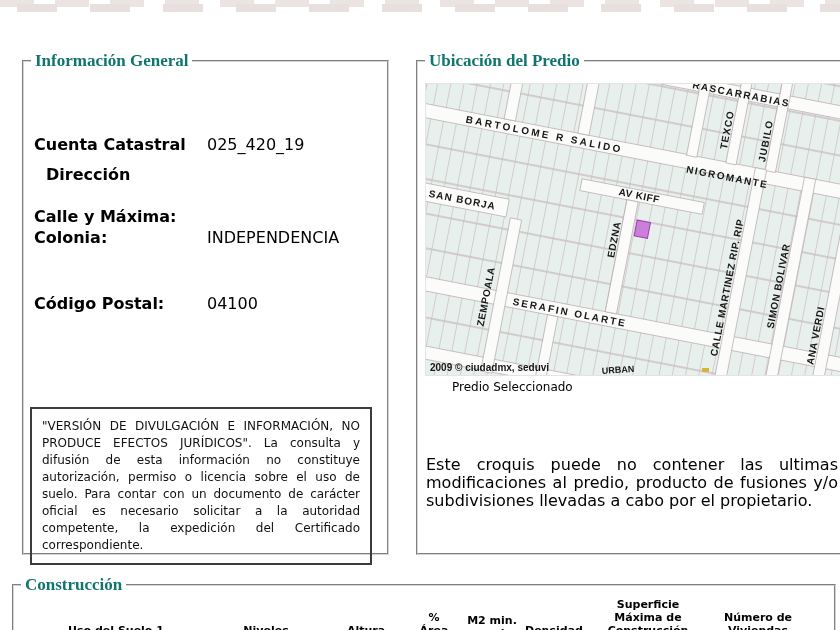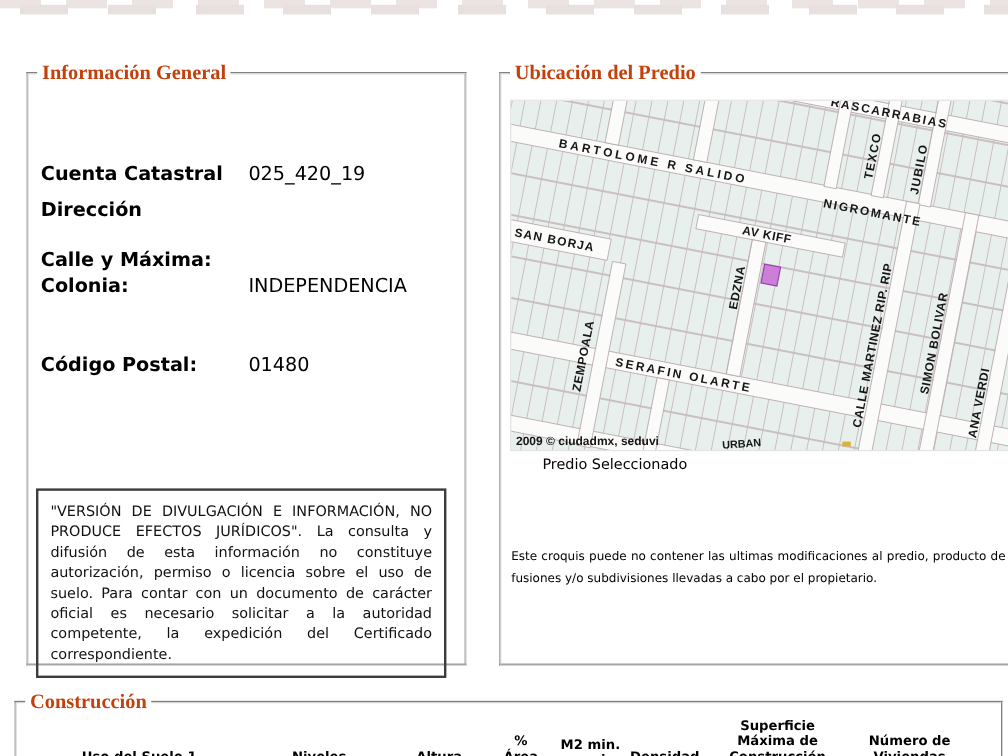--- a/index.html
+++ b/index.html
@@ -10,43 +10,43 @@
   .banner{position:absolute;top:0;left:0;width:840px;height:13px;}
   .banner .b1{position:absolute;top:0;left:0;right:0;height:7px;
     background:repeating-linear-gradient(90deg,#ece3e3 0 34px,transparent 34px 55px);}
   .banner .b2{position:absolute;top:4px;left:0;right:0;height:8px;
     background:repeating-linear-gradient(90deg,transparent 0 17px,#e8dfdf 17px 57px,transparent 57px 73px);}
 
   .fecha{position:absolute;top:26px;right:5px;font-size:16px;font-weight:bold;margin-top:43px;}
 
   .panel{position:absolute;border:2px groove #d4d4d4;background:#fff;}
   .panel-legend{position:absolute;top:-11px;left:7px;background:#fff;padding:0 4px;
-    font-family:"Liberation Serif","DejaVu Serif",serif;font-weight:bold;font-size:17px;color:#c2410c;}
+    font-family:"Liberation Serif","DejaVu Serif",serif;font-weight:bold;font-size:17px;color:#0f766e;}
 
   .panel-left{left:22px;top:60px;width:363px;height:491px;}
   .panel-right{left:416px;top:60px;width:434px;height:491px;}
   .panel-zon{left:12px;top:584px;width:820px;height:150px;}
 
   .frow{position:absolute;left:10px;font-size:16px;white-space:nowrap;}
   .flabel{font-weight:bold;}
   .fvalue{position:absolute;left:173px;font-weight:normal;}
   .r-cuenta{top:73px;}
-  .r-direccion{top:103px;}
+  .r-direccion{top:103px;margin-left:12px;}
   .r-calle{top:145px;}
   .r-colonia{top:166px;text-align:center;}
   .r-cp{top:187px;margin-top:45px;}
   .r-superficie{top:208px;}
 
   .disclaimer{position:absolute;left:6px;top:345px;width:318px;border:2px solid #3c3c3c;
     padding:9px 10px;font-size:12px;line-height:17px;text-align:justify;color:#111;}
 
   .map{position:absolute;left:8px;top:22px;width:421px;height:291px;outline:1px solid #e4e4e4;}
   .map text{font-family:"Liberation Sans",sans-serif;font-weight:bold;fill:#161616;}
   .predio-sel{position:absolute;left:34px;top:318px;font-size:12px;}
-  .croquis{position:absolute;left:8px;top:394px;width:412px;font-size:10px;line-height:18px;text-align:justify;}
+  .croquis{position:absolute;left:8px;top:394px;width:412px;font-size:16px;line-height:18px;text-align:justify;}
 
   .zon-head{position:absolute;left:12px;top:12px;display:flex;align-items:flex-end;}
   .zon-cell{text-align:center;font-size:11px;font-weight:bold;line-height:13px;}
   .zc0{width:180px;} .zc1{width:120px;} .zc2{width:80px;} .zc3{width:56px;}
   .zc4{width:60px;margin-bottom:-3px;} .zc5{width:64px;} .zc6{width:124px;} .zc7{width:96px;}
 </style>
 </head>
 <body>
 
 <div class="banner">
@@ -73,21 +73,21 @@
     <span class="fvalue"></span>
   </div>
 
   <div class="frow r-colonia">
     <span class="flabel">Colonia:</span>
     <span class="fvalue">INDEPENDENCIA</span>
   </div>
 
   <div class="frow r-cp">
     <span class="flabel">Código Postal:</span>
-    <span class="fvalue">01480</span>
+    <span class="fvalue">04100</span>
   </div>
 
 
   <div class="disclaimer">"VERSIÓN DE DIVULGACIÓN E INFORMACIÓN, NO PRODUCE EFECTOS JURÍDICOS". La consulta y difusión de esta información no constituye autorización, permiso o licencia sobre el uso de suelo. Para contar con un documento de carácter oficial es necesario solicitar a la autoridad competente, la expedición del Certificado correspondiente.</div>
 </div>
 
 <div class="panel panel-right">
   <span class="panel-legend">Ubicación del Predio</span>
 
   <svg class="map" viewBox="0 0 421 291">

